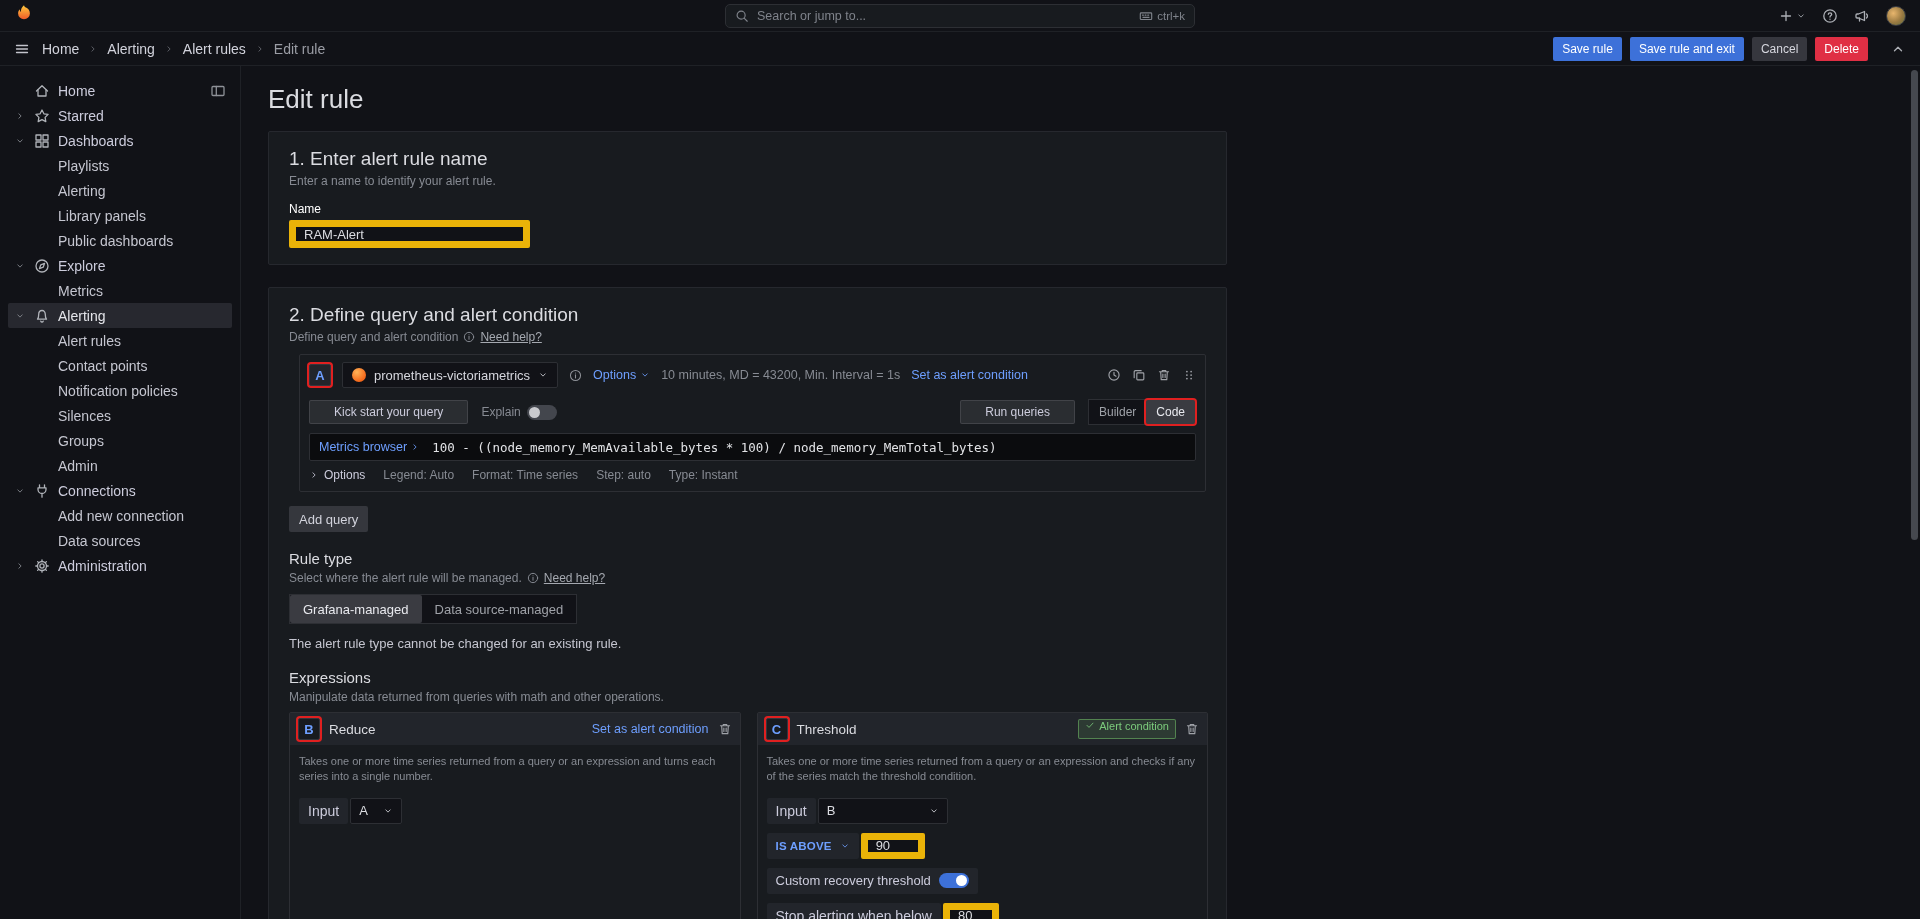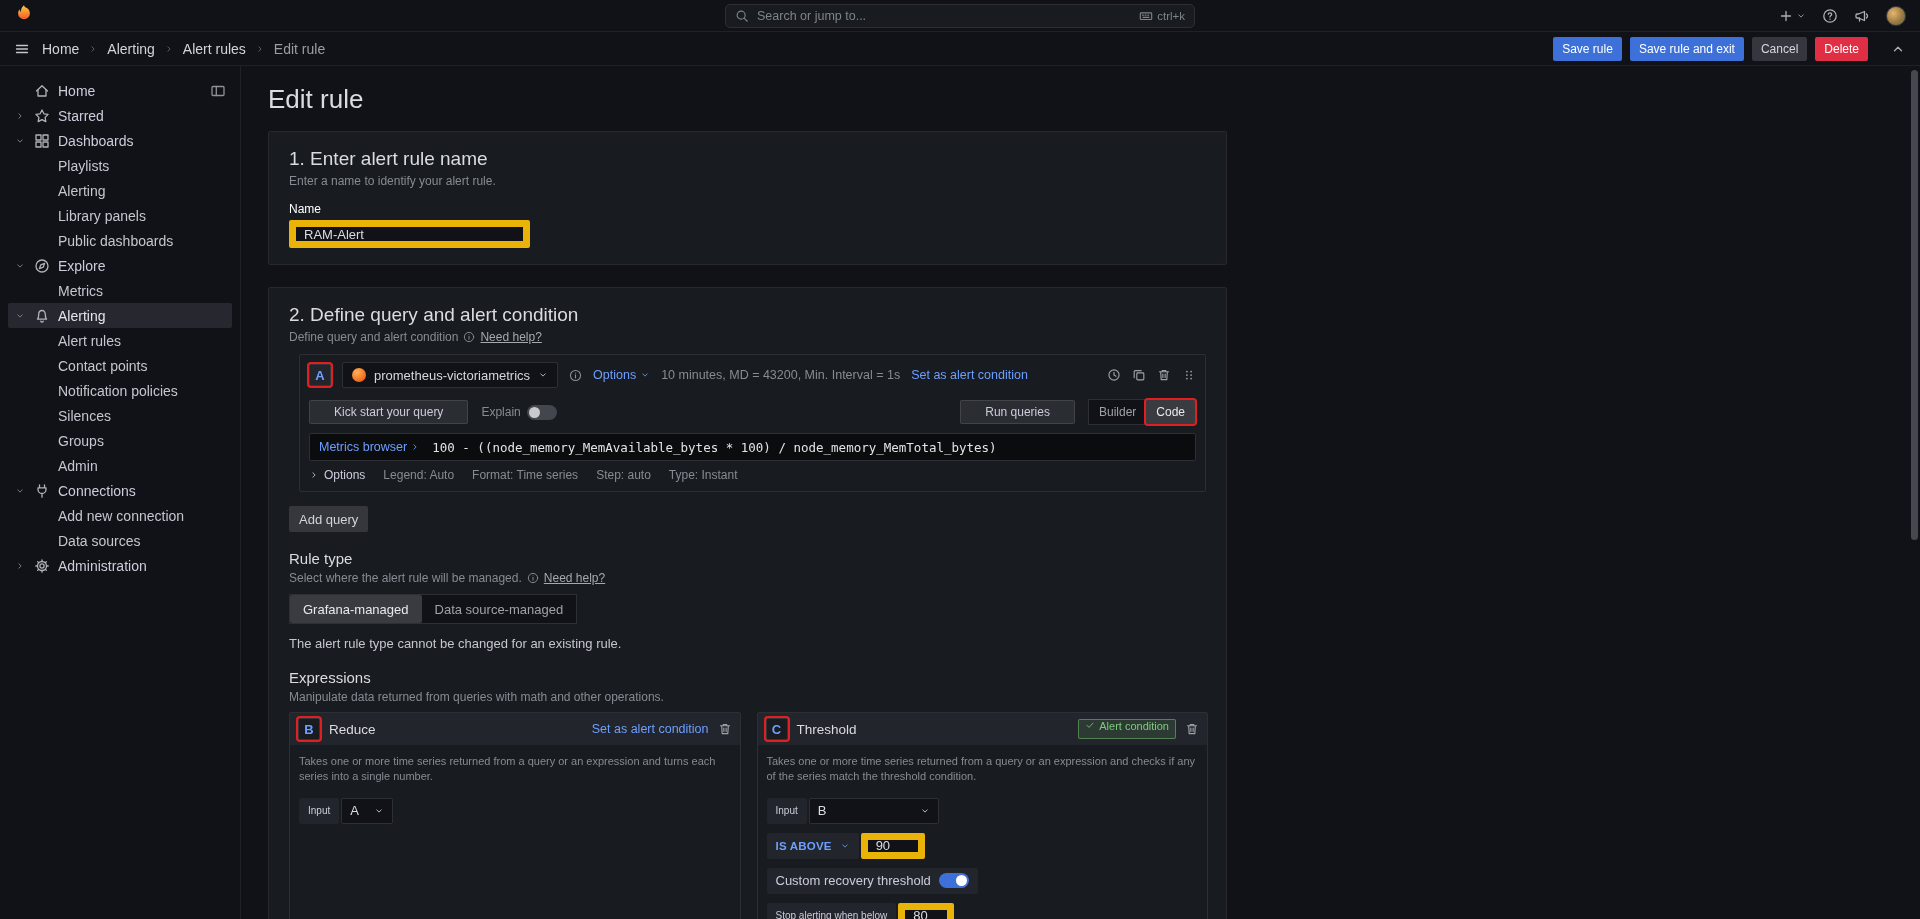--- a/index.html
+++ b/index.html
@@ -122,21 +122,21 @@
   .expr-title { font-size:13.5px; color:#dbdce1; }
   .badge-green { display:inline-flex; align-items:flex-start; gap:4px; height:20px; padding:0 6px;
     font-size:11px; color:#7ccb7c; background:rgba(115,191,105,0.14);
     border:1px solid rgba(115,191,105,0.55); border-radius:2px; }
   .act { cursor:pointer; color:#9fa2a8; }
   .expr-body { padding:9px 9px 11px; }
   .expr-desc { font-size:11px; color:#878b93; line-height:1.4; margin-bottom:13px; }
   .field-row { display:flex; align-items:center; margin-bottom:9px; }
   .field-row:last-child { margin-bottom:0; }
   .chip { background:#22252b; height:26px; display:inline-flex; align-items:center; gap:8px;
-    padding:0 9px; font-size:10px; color:#ccccdc; border-radius:2px; }
+    padding:0 9px; font-size:14px; color:#ccccdc; border-radius:2px; }
   .chip.lbl13 { font-size:13px; }
   .sel { background:#111217; border:1px solid #2d2f34; height:26px; display:inline-flex;
     align-items:center; justify-content:space-between; gap:6px; padding:0 8px; margin-left:2px;
     font-size:13px; color:#dbdce1; border-radius:2px; cursor:pointer; }
   .w52{width:52px}.w120{width:120px}.w160{width:160px}.w130{width:130px}
   .ml12 { margin-left:12px; }
   .cond { color:#6e9fff; font-weight:700; font-size:11.5px; letter-spacing:.2px; background:#22252b;
     border:none; }
   .n64{width:64px; margin-left:2px;} .n56{width:56px; margin-left:2px;}
 

